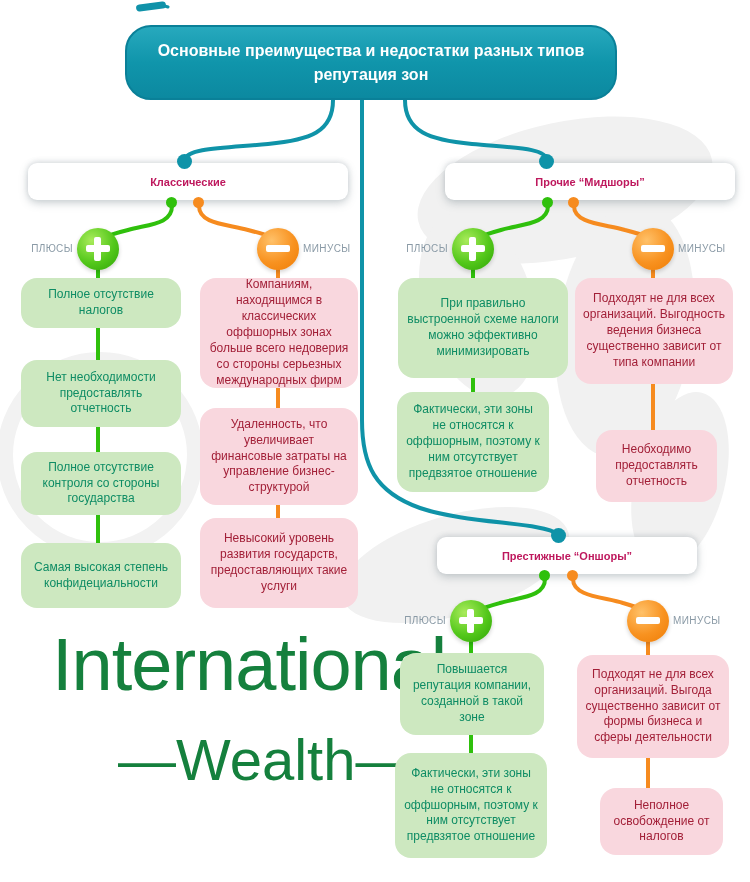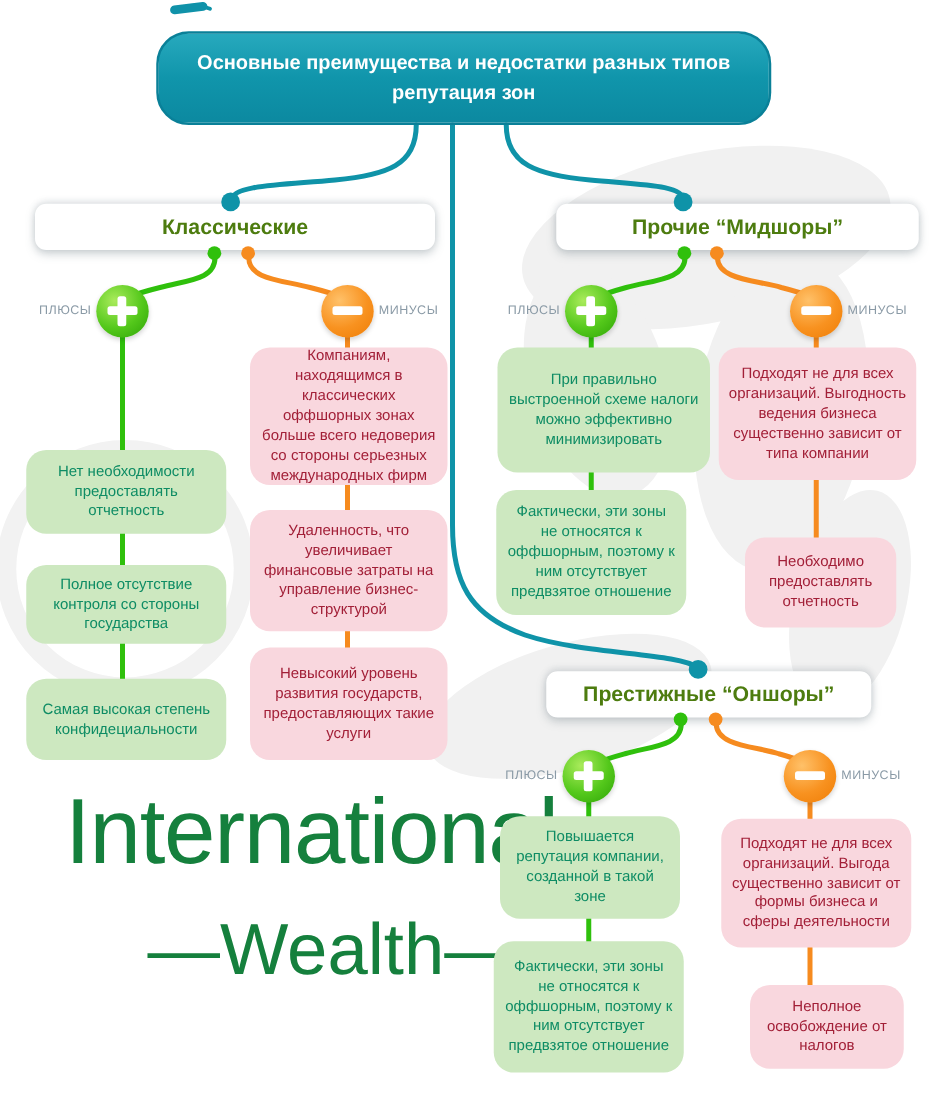--- a/index.html
+++ b/index.html
@@ -20,21 +20,21 @@
     border:2px solid #0a8098;border-radius:26px;box-sizing:border-box;
     display:flex;flex-direction:column;align-items:center;justify-content:center;
     color:#fff;font-weight:bold;font-size:16px;line-height:1.45;text-align:center;
   }
   .ribbon{position:absolute;left:136px;top:3px;width:30px;height:7px;background:#1092a9;border-radius:4px;transform:rotate(-7deg);z-index:3;}
   
   .bhdr{
     position:absolute;z-index:4;height:37px;background:#fff;border-radius:9px;
     box-shadow:0 3px 8px rgba(110,125,135,.38),0 -2px 5px rgba(110,125,135,.16);
     display:flex;align-items:center;justify-content:center;
-    color:#4d7c0f;font-size:17px;font-weight:bold;
+    color:#be185d;font-size:11px;font-weight:bold;
   }
   #hdr0{left:28px;top:163px;width:320px;}
   #hdr1{left:445px;top:163px;width:290px;}
   #hdr2{left:437px;top:537px;width:260px;}
   
   .dot{position:absolute;border-radius:50%;z-index:5;}
   .dot.teal{width:15px;height:15px;background:#0f93a8;}
   .dot.green{width:11px;height:11px;background:#2fc00c;}
   .dot.orange{width:11px;height:11px;background:#f68b1f;}
   
@@ -162,20 +162,21 @@
       <span class="pmb pmh"></span>
     </div>
 
   <div class="pmlabel lab-r" style="left:13px;top:243px;width:60px;">ПЛЮСЫ</div>
   <div class="pmlabel lab-l" style="left:303px;top:243px;width:70px;">МИНУСЫ</div>
   <div class="pmlabel lab-r" style="left:388px;top:243px;width:60px;">ПЛЮСЫ</div>
   <div class="pmlabel lab-l" style="left:678px;top:243px;width:70px;">МИНУСЫ</div>
   <div class="pmlabel lab-r" style="left:386px;top:615px;width:60px;">ПЛЮСЫ</div>
   <div class="pmlabel lab-l" style="left:673px;top:615px;width:70px;">МИНУСЫ</div>
 
+  <div id="b0g0" class="box green-box">Полное отсутствие налогов</div>
   <div id="b0g1" class="box green-box">Нет необходимости предоставлять отчетность</div>
   <div id="b0g3" class="box green-box">Самая высокая степень конфидециальности</div>
   <div id="b0g2" class="box green-box">Полное отсутствие контроля со стороны государства</div>
 
   <div id="b0p0" class="box pink-box">Компаниям, находящимся в классических оффшорных зонах больше всего недоверия со стороны серьезных международных фирм</div>
   <div id="b0p1" class="box pink-box">Удаленность, что увеличивает финансовые затраты на управление бизнес-структурой</div>
   <div id="b0p2" class="box pink-box">Невысокий уровень развития государств, предоставляющих такие услуги</div>
 
   <div id="b1g0" class="box green-box">При правильно выстроенной схеме налоги можно эффективно минимизировать</div>
   <div id="b1g1" class="box green-box">Фактически, эти зоны не относятся к оффшорным, поэтому к ним отсутствует предвзятое отношение</div>

